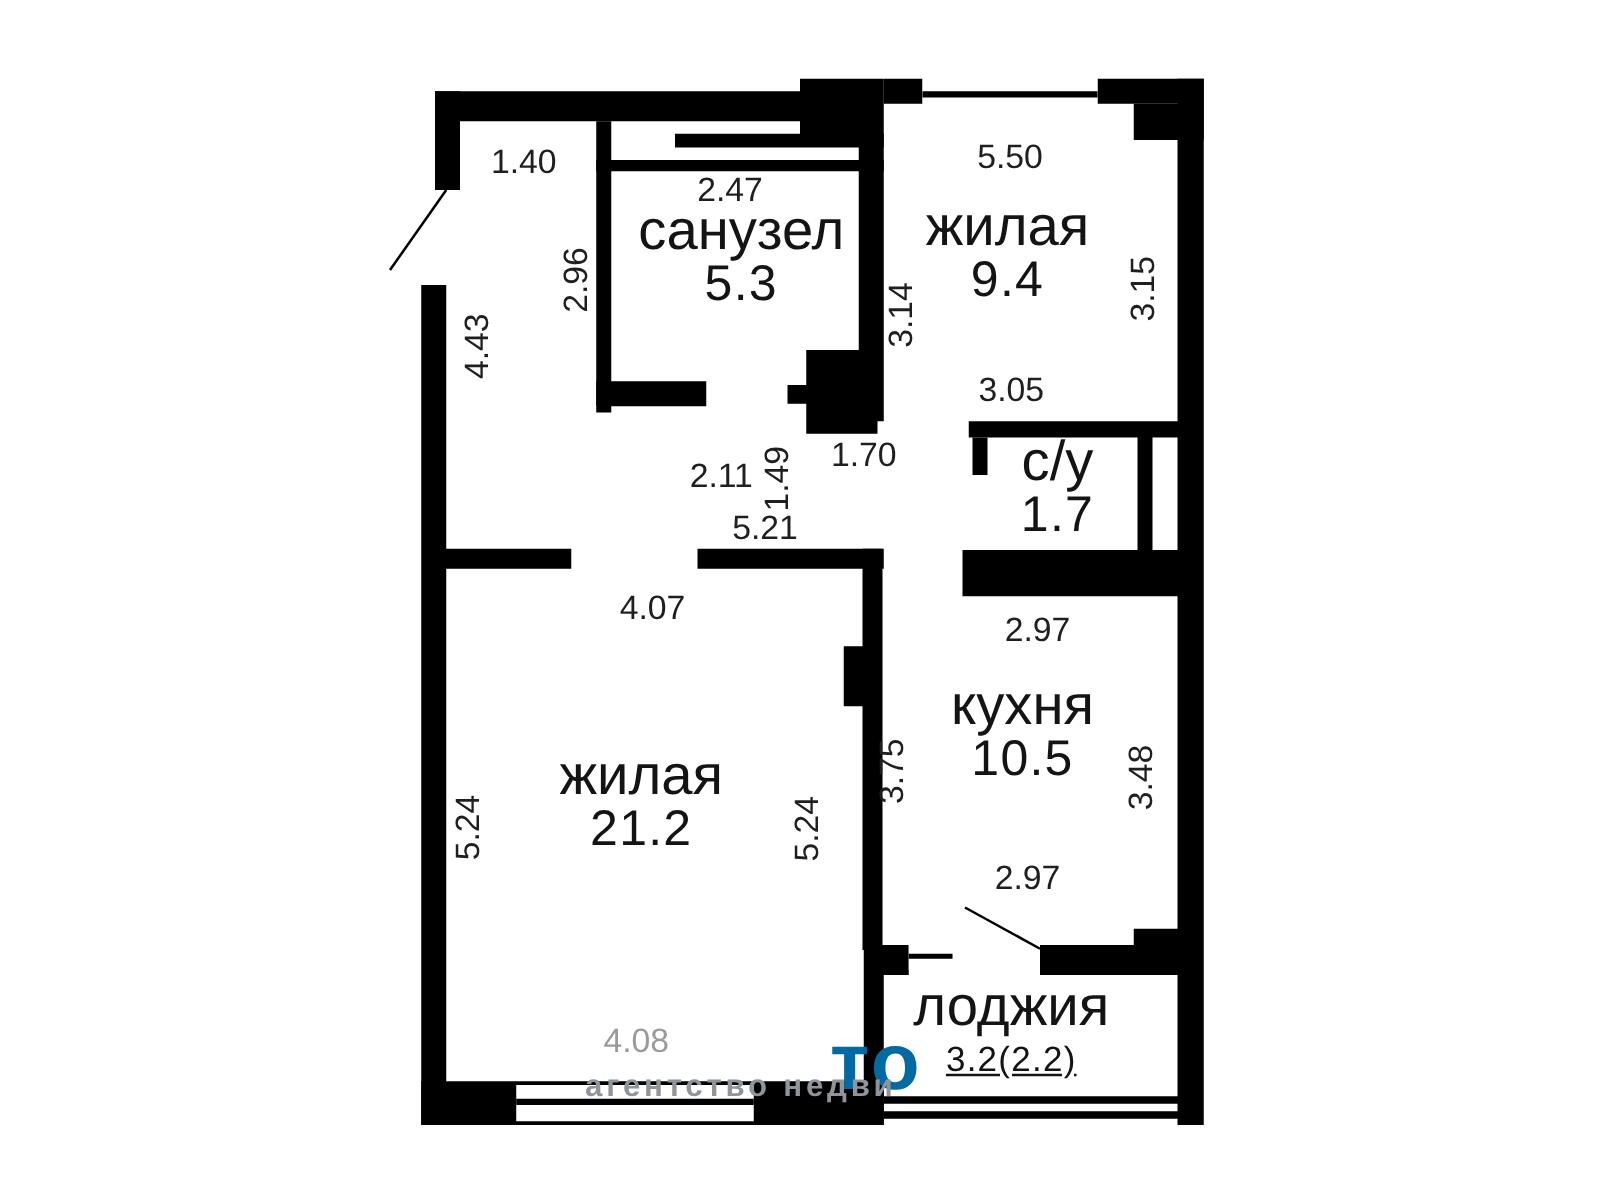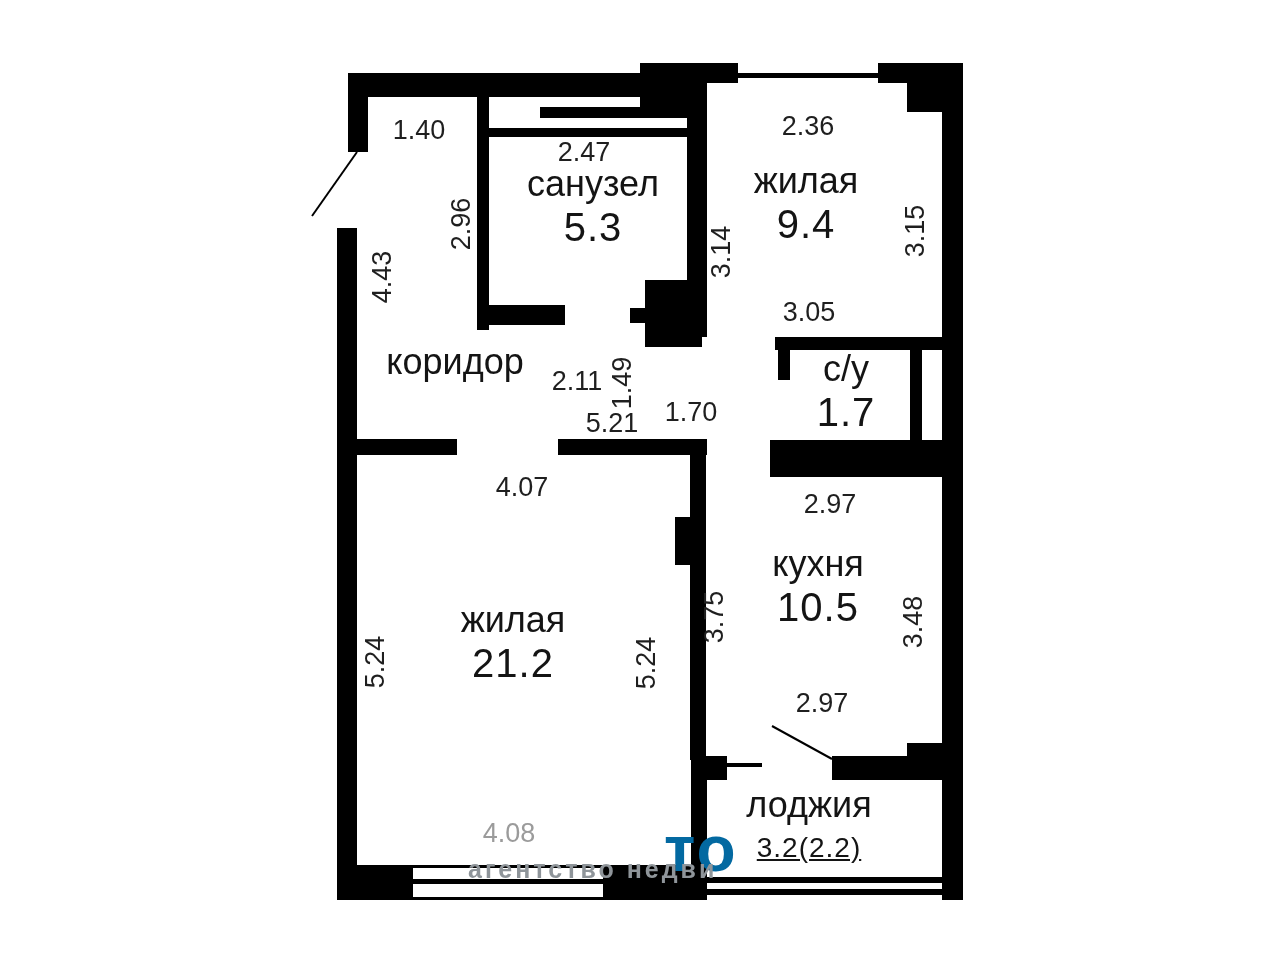--- a/index.html
+++ b/index.html
@@ -9,21 +9,21 @@
   
   .w{position:absolute;background:#000;}
   
   .win{position:absolute;background:#fff;z-index:3;}
   .sash{position:absolute;background:#000;z-index:4;}
   
   svg.doors{position:absolute;left:0;top:0;z-index:5;}
   
   .room-label{position:absolute;transform:translateX(-50%);text-align:center;
               color:#141414;z-index:10;white-space:nowrap;}
-  .room-name{font-size:36px;line-height:40px;}
+  .room-name{font-size:45px;line-height:40px;}
   .room-area{font-size:40px;line-height:46px;letter-spacing:1px;}
   .dim{position:absolute;font-size:27px;color:#1f1f1f;z-index:10;white-space:nowrap;
        transform:translate(-50%,-50%);}
   .dim.v{transform:translate(-50%,-50%) rotate(-90deg);}
   .dim.muted{color:#9b9b9b;z-index:12;}
   
   .wm-big{position:absolute;left:664px;top:812px;font-size:64px;font-weight:bold;
           color:#0369a1;z-index:20;letter-spacing:2px;}
   .wm-small{position:absolute;left:468px;top:855px;font-size:25px;font-weight:bold;
             letter-spacing:3px;color:#8f959a;z-index:20;}
@@ -80,21 +80,20 @@
   <div id="room-labels">
       <div class="room-label" style="left: 593px; top: 164px;">
         <div class="room-name">санузел</div>
         <div class="room-area">5.3</div>
       </div>
       <div class="room-label" style="left: 806px; top: 161px;">
         <div class="room-name">жилая</div>
         <div class="room-area">9.4</div>
       </div>
       <div class="room-label" style="left: 455px; top: 342px;">
-        <div class="room-name">коридор</div>
       </div>
       <div class="room-label" style="left: 846px; top: 349px;">
         <div class="room-name">с/у</div>
         <div class="room-area">1.7</div>
       </div>
       <div class="room-label" style="left: 818px; top: 544px;">
         <div class="room-name">кухня</div>
         <div class="room-area">10.5</div>
       </div>
       <div class="room-label" style="left: 513px; top: 600px;">
@@ -102,28 +101,28 @@
         <div class="room-area">21.2</div>
       </div>
       <div class="room-label" style="left: 809px; top: 785px;">
         <div class="room-name">лоджия</div>
         <div class="room-area" style="font-size: 28px; text-decoration: underline;">3.2(2.2)</div>
       </div>
     </div>
   <div id="dim-labels">
       <div class="dim" style="left: 419px; top: 130px;">1.40</div>
       <div class="dim" style="left: 584px; top: 152px;">2.47</div>
-      <div class="dim" style="left: 808px; top: 126px;">2.36</div>
+      <div class="dim" style="left: 808px; top: 126px;">5.50</div>
       <div class="dim v" style="left: 461px; top: 224px;">2.96</div>
       <div class="dim v" style="left: 915px; top: 231px;">3.15</div>
       <div class="dim v" style="left: 721px; top: 252px;">3.14</div>
       <div class="dim v" style="left: 382px; top: 277px;">4.43</div>
       <div class="dim" style="left: 809px; top: 312px;">3.05</div>
       <div class="dim" style="left: 577px; top: 337px; margin-top: 44px;">2.11</div>
-      <div class="dim" style="left: 691px; top: 364px; margin-top: 48px;">1.70</div>
+      <div class="dim" style="left: 691px; top: 364px;">1.70</div>
       <div class="dim v" style="left: 622px; top: 383px;">1.49</div>
       <div class="dim" style="left: 612px; top: 423px;">5.21</div>
       <div class="dim" style="left: 522px; top: 487px;">4.07</div>
       <div class="dim" style="left: 830px; top: 504px;">2.97</div>
       <div class="dim v" style="left: 714px; top: 617px;">3.75</div>
       <div class="dim v" style="left: 913px; top: 622px;">3.48</div>
       <div class="dim v" style="left: 375px; top: 662px;">5.24</div>
       <div class="dim v" style="left: 646px; top: 663px;">5.24</div>
       <div class="dim" style="left: 822px; top: 703px;">2.97</div>
       <div class="dim muted" style="left: 509px; top: 833px;">4.08</div>

